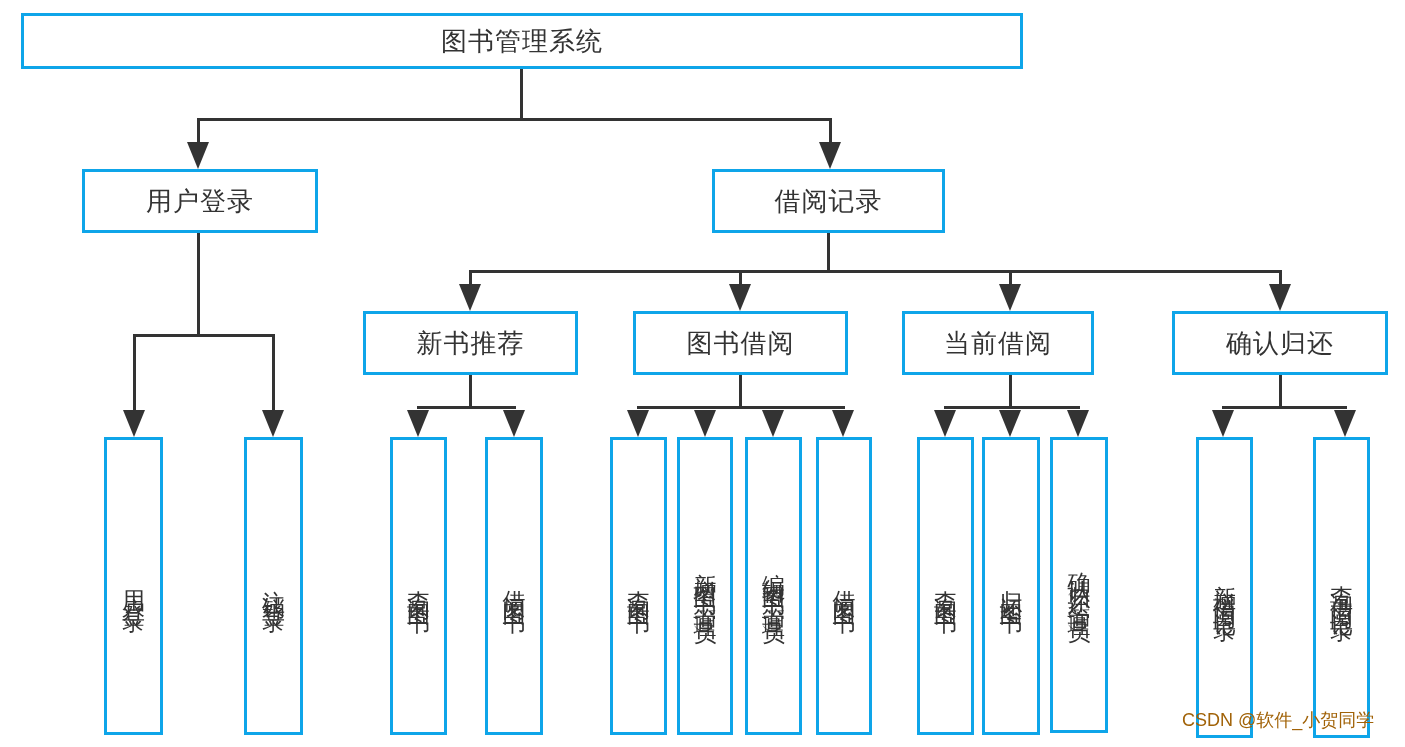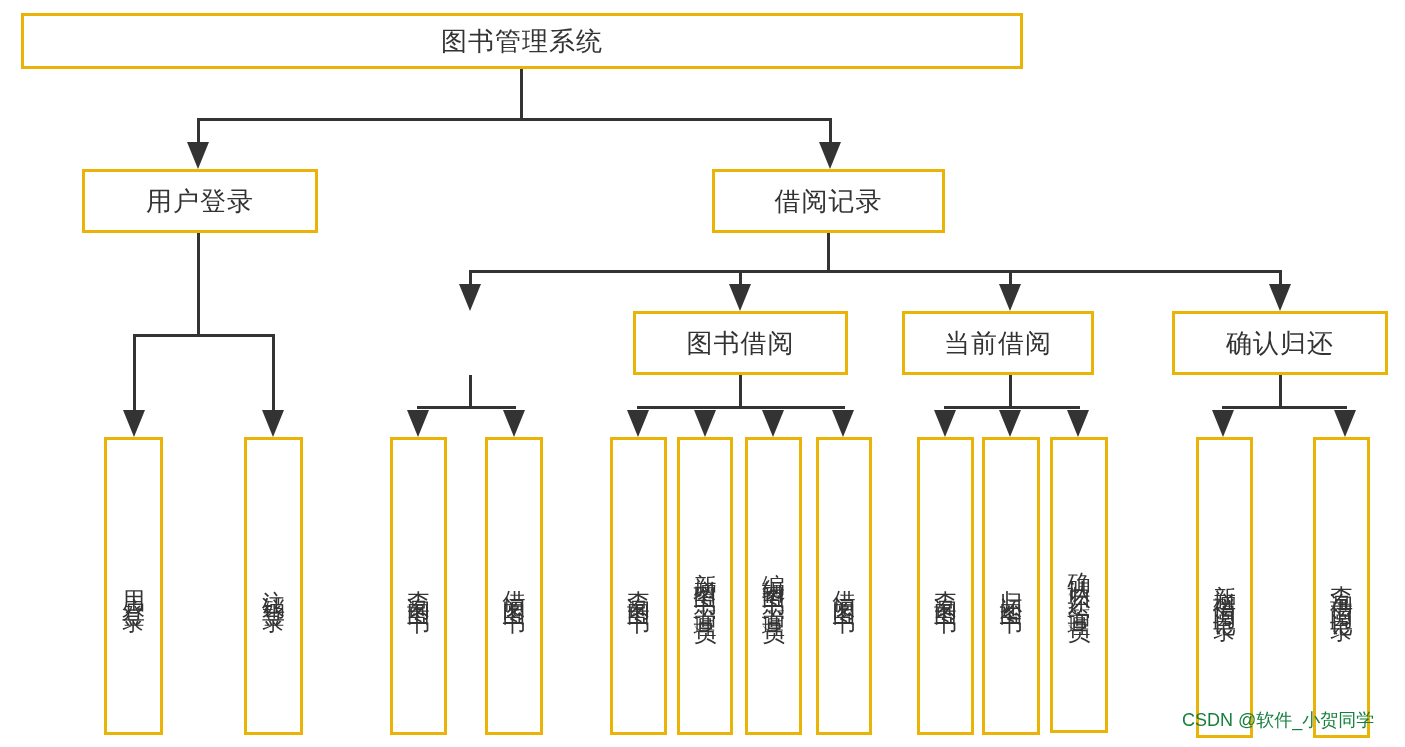--- a/index.html
+++ b/index.html
@@ -11,21 +11,21 @@
   .stage {
     position: relative;
     width: 1405px;
     height: 747px;
     background: #ffffff;
     overflow: hidden;
   }
   .box {
     position: absolute;
     box-sizing: border-box;
-    border: 3px solid #eab308;
+    border: 3px solid #0ea5e9;
     background: #ffffff;
     display: flex;
     align-items: center;
     justify-content: center;
     color: #333333;
   }
   .hlabel {
     font-size: 26px;
     letter-spacing: 1px;
     white-space: nowrap;
@@ -49,21 +49,21 @@
     height: 0;
     border-left: 11px solid transparent;
     border-right: 11px solid transparent;
     border-top: 27px solid #333333;
   }
   .watermark {
     position: absolute;
     left: 1182px;
     top: 708px;
     font-size: 18px;
-    color: #15803d;
+    color: #a16207;
     white-space: nowrap;
   }
 </style>
 </head>
 <body>
 
 <div class="stage">
 
   <div class="lv" style="left:520px;top:69px;height:52px"></div>
   <div class="lh" style="left:197px;top:118px;width:634px"></div>
@@ -117,20 +117,23 @@
     <span>图书管理系统</span>
   </div>
 
   <div class="box hlabel" style="left:82px;top:169px;width:236px;height:64px">
     <span>用户登录</span>
   </div>
   <div class="box hlabel" style="left:712px;top:169px;width:233px;height:64px">
     <span>借阅记录</span>
   </div>
 
+  <div class="box hlabel" style="left:363px;top:311px;width:215px;height:64px">
+    <span>新书推荐</span>
+  </div>
   <div class="box hlabel" style="left:633px;top:311px;width:215px;height:64px">
     <span>图书借阅</span>
   </div>
   <div class="box hlabel" style="left:902px;top:311px;width:192px;height:64px">
     <span>当前借阅</span>
   </div>
   <div class="box hlabel" style="left:1172px;top:311px;width:216px;height:64px">
     <span>确认归还</span>
   </div>
 

